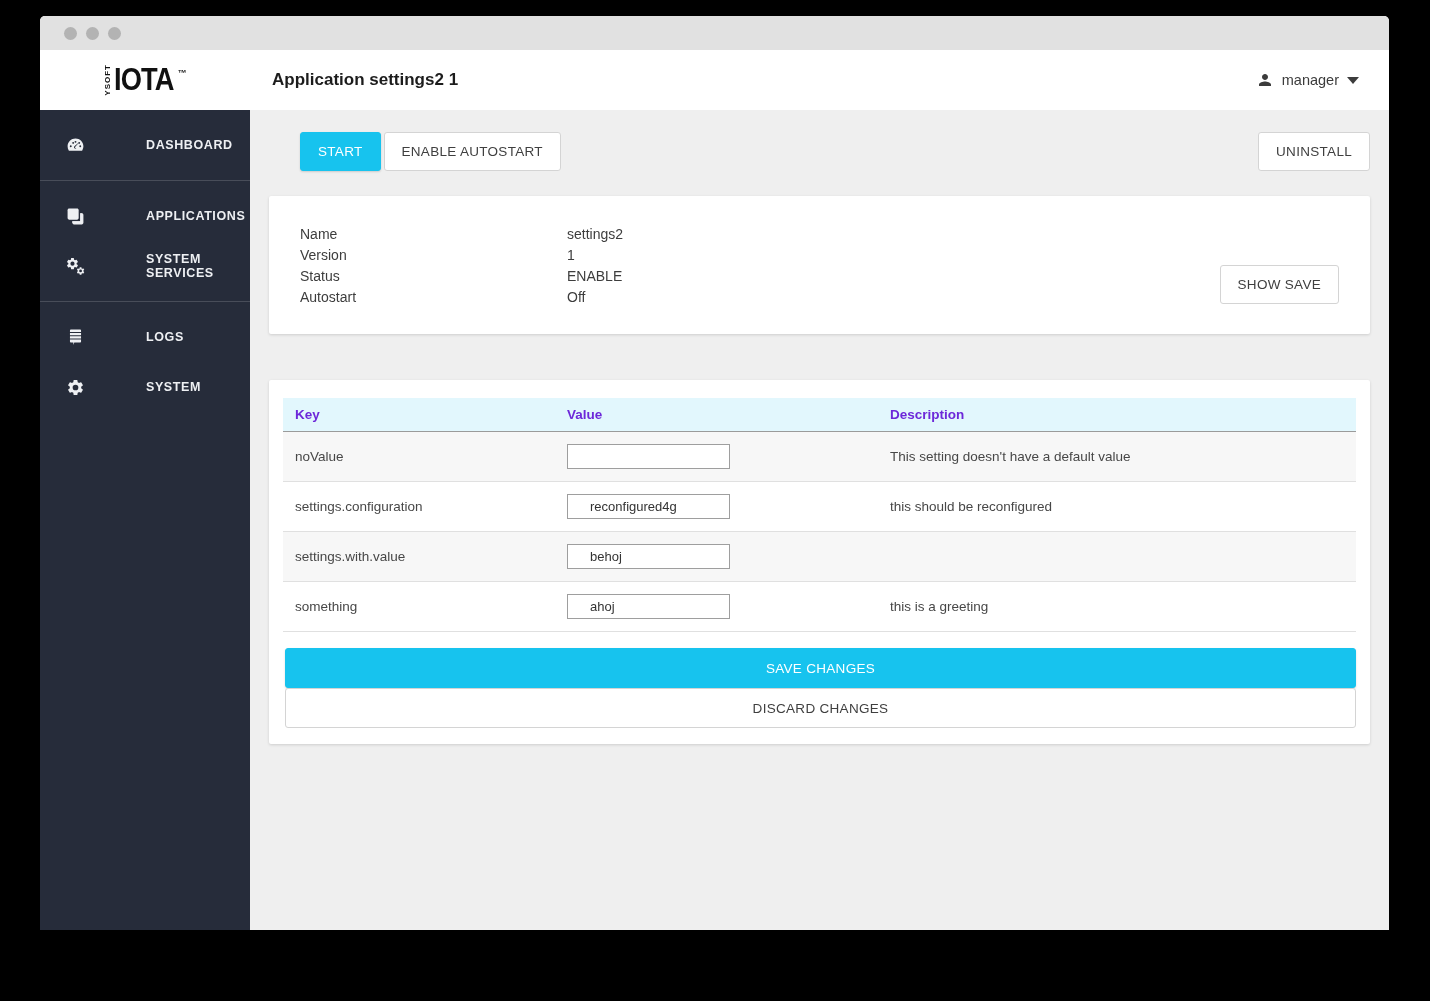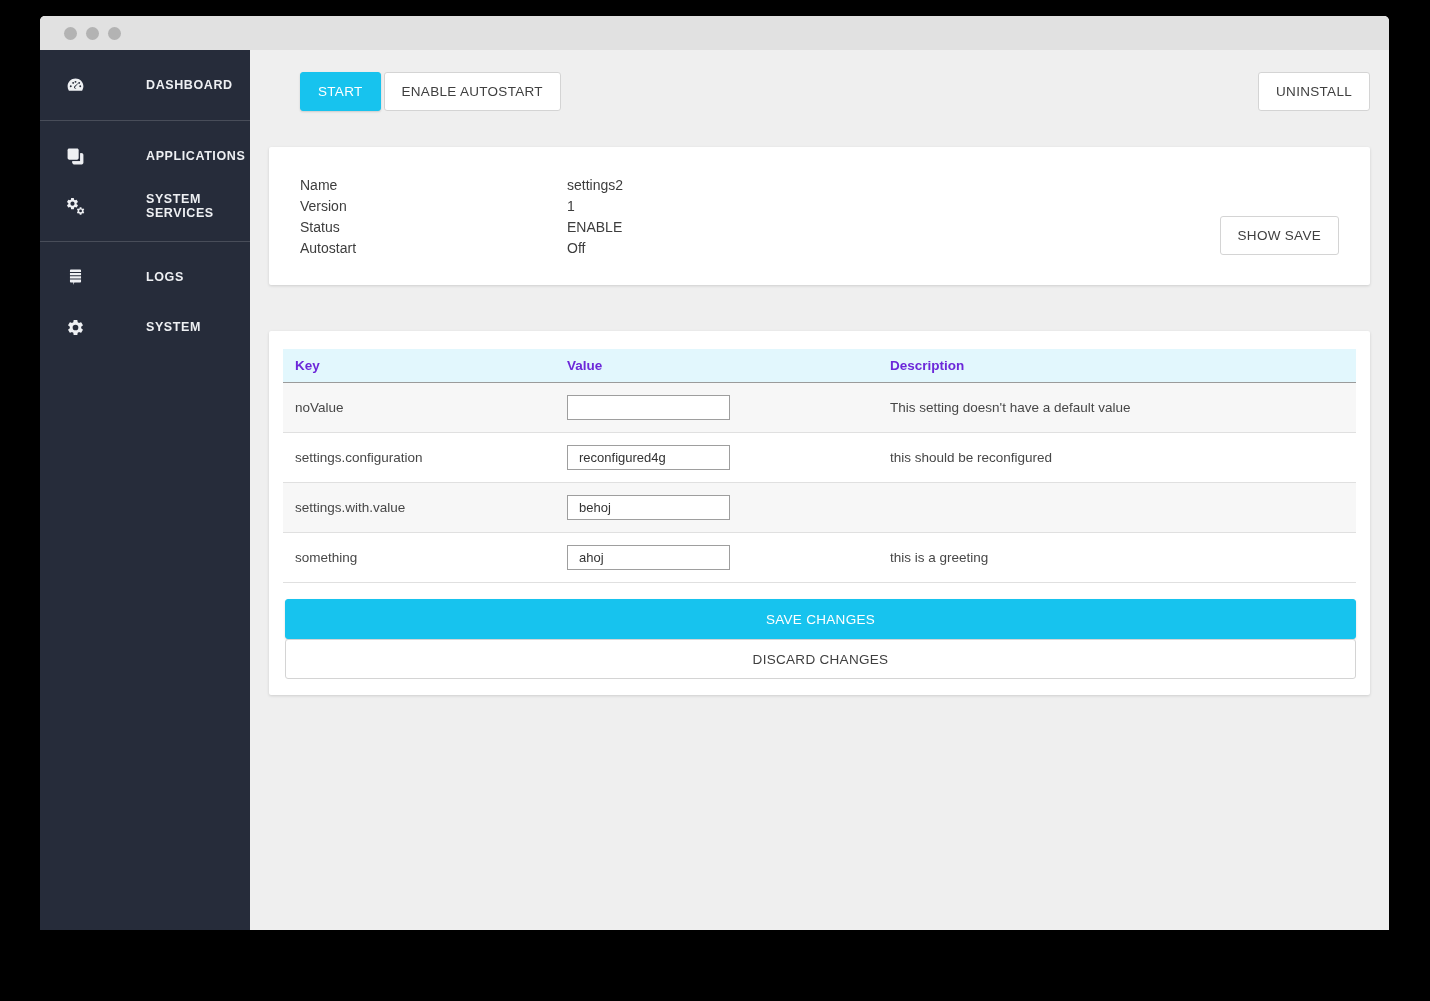--- a/index.html
+++ b/index.html
@@ -54,54 +54,71 @@
   .btn-primary { background:#17c3ee; color:#fff; border-color:#17c3ee;
                  box-shadow:0 1px 2px rgba(0,0,0,0.15); }
   .btn-plain { background:#fff; color:#3f3f3f; border:1px solid #d4d4d4; }
 
   .toolbar { display:flex; align-items:center;padding-left:31px; }
   .toolbar .gap { width:3px; }
   .toolbar .spacer { flex:1; }
 
   
   .card { background:#fff; border-radius:2px; box-shadow:0 1px 3px rgba(0,0,0,0.14); }
-  .info-card { margin-top:36px; height:138px; position:relative; padding-top:27px; }
+  .info-card { margin-top:25px; height:138px; position:relative; padding-top:27px; }
   .info-row { display:flex; padding-left:31px; height:21px; align-items:center; }
   .info-label { width:267px; font-size:14px; color:#3d3d3d; }
   .info-value { font-size:14px; color:#3d3d3d; }
   .showlogs-wrap { position:absolute; right:31px; top:69px; }
 
   
   .table-card { margin-top:46px; padding:18px 14px 16px 14px; }
   table.settings { width:100%; border-collapse:collapse; }
   table.settings th { background:#e2f7fd; text-align:left; font-size:13.5px; font-weight:bold;
                       color:#6d28d9; padding:9px 12px; border-bottom:1px solid #9b9b9b; }
   table.settings td { font-size:13.5px; color:#474747; padding:12px 12px;
                       border-bottom:1px solid #e0e0e0; height:48px; }
   table.settings tr.striped td { background:#f7f7f7; }
   th.col-key, td.col-key { width:272px; }
   th.col-value, td.col-value { width:323px; }
   .cell-input { width:163px; height:25px; border:1px solid #9e9e9e; border-radius:0;
-                background:#fff; font-size:13px; color:#333; padding:2px 11px;
+                background:#fff; font-size:13px; color:#333; padding:2px 22px;
                 font-family:"Liberation Sans", sans-serif; }
   .table-actions { display:flex; margin-top:16px; padding-left:2px;flex-direction:column; }
   .table-actions .btn { height:40px; }
   .table-actions .gap { width:12px; }
 </style>
 </head>
 <body>
 
 <div class="window">
 
   <div class="titlebar">
     <div class="dot"></div>
     <div class="dot"></div>
     <div class="dot"></div>
   </div>
 
+  <div class="appheader">
+    <div class="logo-wrap">
+      <div class="logo">
+        <span class="logo-brand">YSOFT</span>
+        <span class="logo-name">IOTA</span>
+        <span class="logo-tm">™</span>
+      </div>
+    </div>
+    <div class="page-title">Application settings2 1</div>
+    <div class="usermenu">
+      <svg viewBox="0 0 24 24">
+          <path d="M12 12c2.21 0 4-1.79 4-4s-1.79-4-4-4-4 1.79-4 4 1.79 4 4 4zm0 2c-2.67 0-8 1.34-8 4v2h16v-2c0-2.66-5.33-4-8-4z"></path>
+        </svg>
+      <span class="uname">manager</span>
+      <span class="caret"></span>
+    </div>
+  </div>
 
   <div class="appbody">
     <div class="sidebar">
       <div class="nav-item">
         <svg viewBox="0 0 24 24">
             <path d="M12 3C6.5 3 2 7.5 2 13c0 1.9.54 3.66 1.46 5.16.18.3.5.48.85.48h15.38c.35 0 .67-.18.85-.48A9.94 9.94 0 0 0 22 13c0-5.5-4.5-10-10-10zm0 3.2a1.2 1.2 0 1 1 0 2.4 1.2 1.2 0 0 1 0-2.4zM6 14.2a1.2 1.2 0 1 1 0-2.4 1.2 1.2 0 0 1 0 2.4zm2.2-4.6a1.2 1.2 0 1 1 1.7-1.7 1.2 1.2 0 0 1-1.7 1.7zm5.1 5.9c-.73.73-1.92.73-2.65 0a1.87 1.87 0 0 1-.1-2.54l4.5-3.94c.23-.2.55.12.35.35l-3.94 4.5c.02.58-.06 1.53.84 1.63zm2.5-5.9a1.2 1.2 0 1 1 1.7-1.7 1.2 1.2 0 0 1-1.7 1.7zM18 14.2a1.2 1.2 0 1 1 0-2.4 1.2 1.2 0 0 1 0 2.4z"></path>
           </svg>
         <span class="nav-label">DASHBOARD</span>
       </div>
       <div class="nav-divider"></div>

